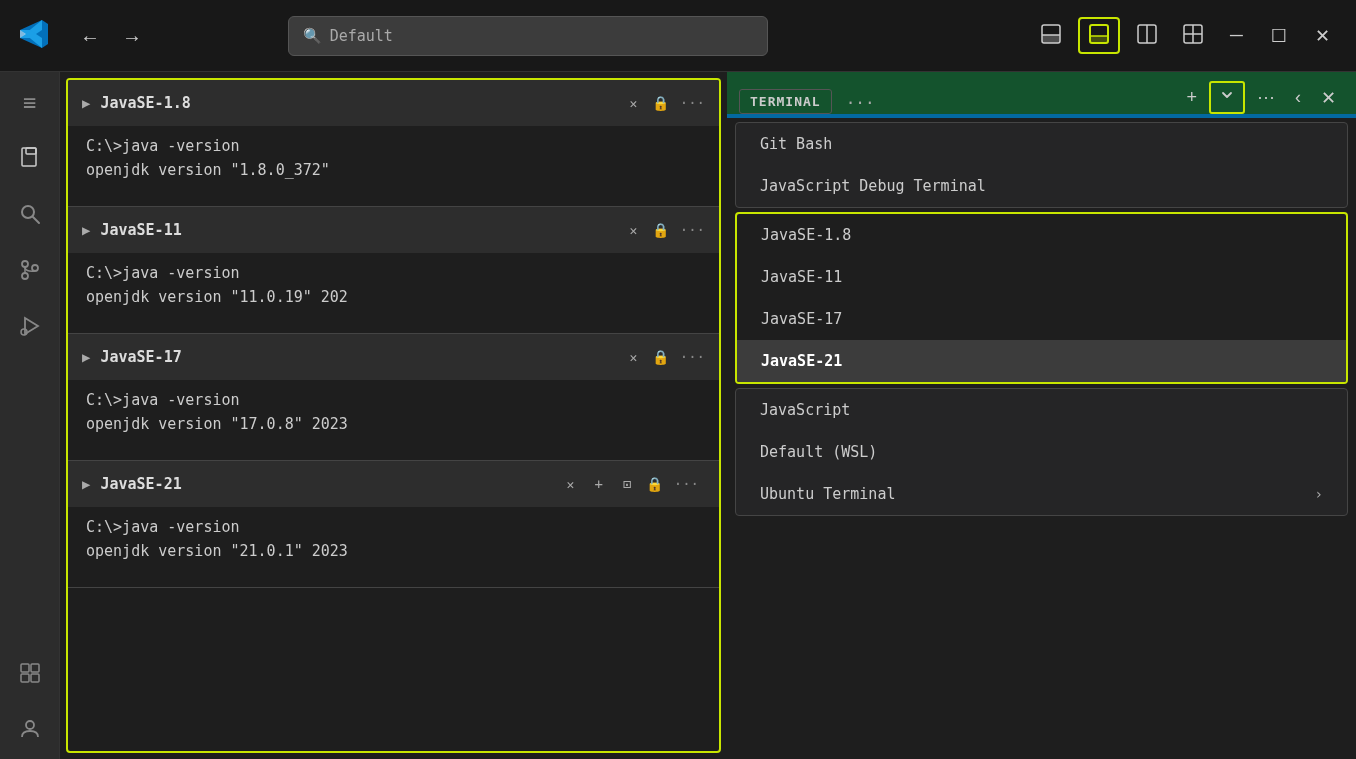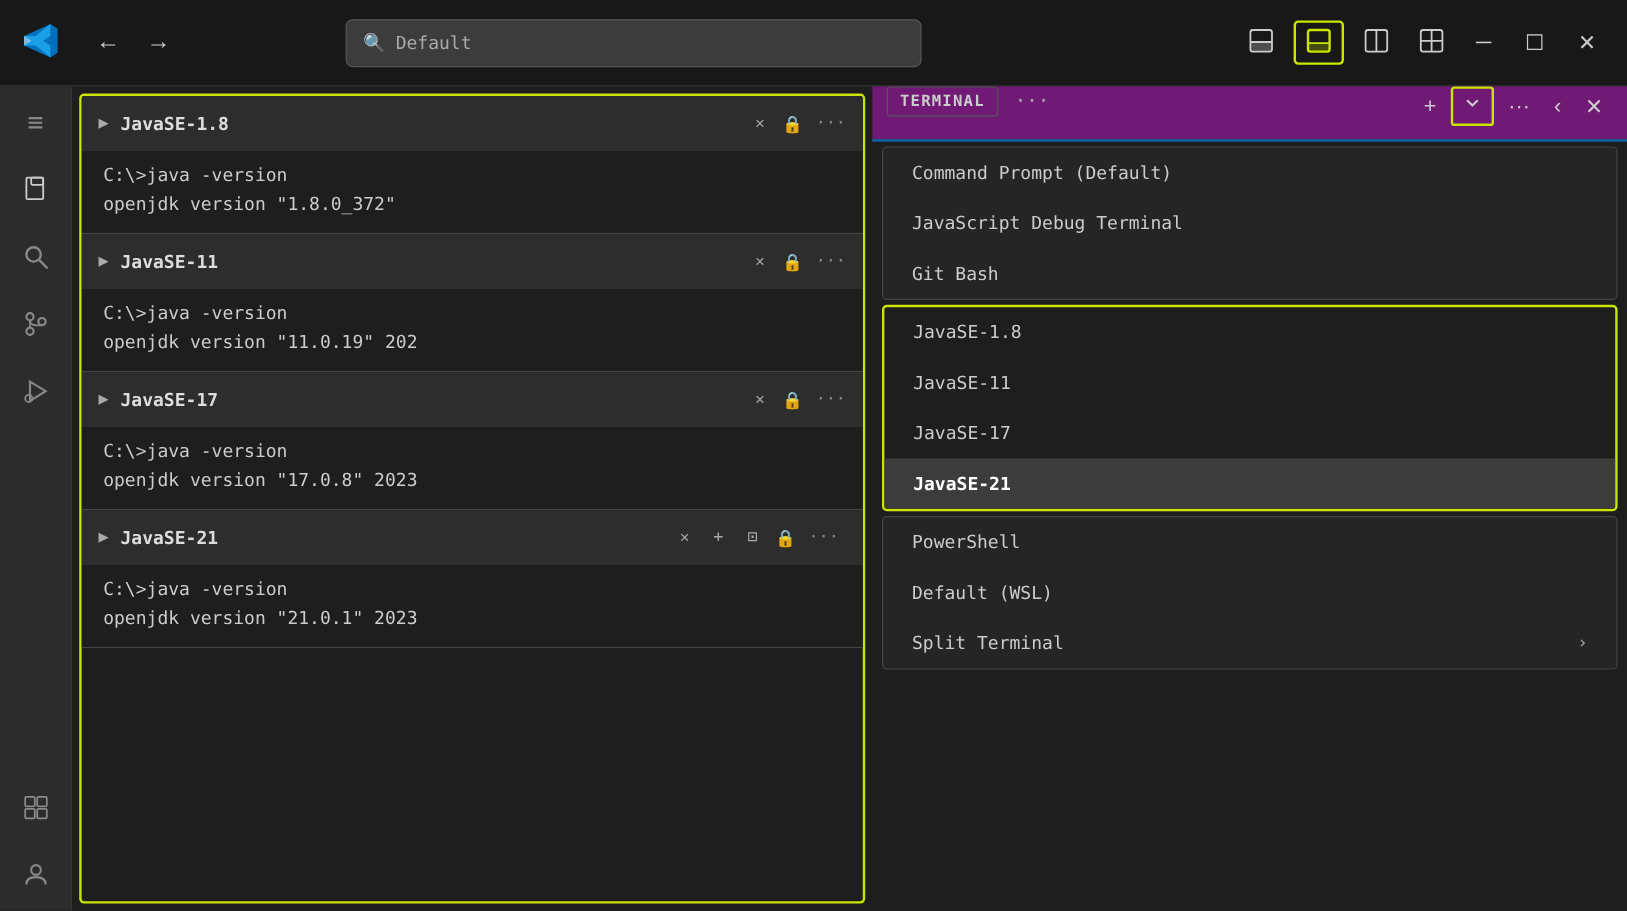--- a/index.html
+++ b/index.html
@@ -161,21 +161,21 @@
       padding: 2px 5px;
       border-radius: 3px;
     }
     .tab-lock, .tab-more {
       font-size: 14px;
       color: #888;
       cursor: pointer;
     }
     .terminal-tab-body {
       background: #1e1e1e;
-      padding: 8px 18px 12px 18px;
+      padding: 8px 18px 24px 18px;
       font-family: Consolas, monospace;
       font-size: 15px;
       color: #cccccc;
       line-height: 1.6;
     }
     .terminal-tab-body .cmd { color: #cccccc; }
 
     
     .tab-extra-controls {
       display: flex;
@@ -193,26 +193,26 @@
     
     .terminal-right {
       flex: 1;
       display: flex;
       flex-direction: column;
     }
 
     
     .terminal-header {
       display: flex;
-      align-items: flex-start;
-      background: #701a75;
+      align-items: flex-end;
+      background: #14532d;
       height: 46px;
       padding: 0 12px;
       gap: 8px;
-      border-bottom: 2px solid #0369a1;
+      border-bottom: 4px solid #0369a1;
     }
     .terminal-label {
       font-size: 13px;
       font-weight: 700;
       letter-spacing: 1px;
       color: #cccccc;
       padding: 4px 10px;
       border: 1px solid #555;
       border-radius: 3px;
     }
@@ -463,37 +463,36 @@
           </button>
           <button class="th-btn">···</button>
           <button class="th-btn">‹</button>
           <button class="th-btn">✕</button>
         </div>
       </div>
 
       <div>
 
         <div class="dropdown-menu">
-          <div class="dropdown-item">Command Prompt (Default)</div>
+          <div class="dropdown-item">Git Bash</div>
           <div class="dropdown-item">JavaScript Debug Terminal</div>
-          <div class="dropdown-item">Git Bash</div>
         </div>
 
         <div class="javase-group">
           <div class="javase-item">JavaSE-1.8</div>
           <div class="javase-item">JavaSE-11</div>
           <div class="javase-item">JavaSE-17</div>
           <div class="javase-item selected">JavaSE-21</div>
         </div>
 
         <div class="dropdown-menu">
-          <div class="dropdown-item">PowerShell</div>
+          <div class="dropdown-item">JavaScript</div>
           <div class="dropdown-item">Default (WSL)</div>
           <div class="dropdown-item">
-            <span>Split Terminal</span>
+            <span>Ubuntu Terminal</span>
             <span class="chevron-right">›</span>
           </div>
         </div>
 
       </div>
 
     </div>
 
   </div>
 

